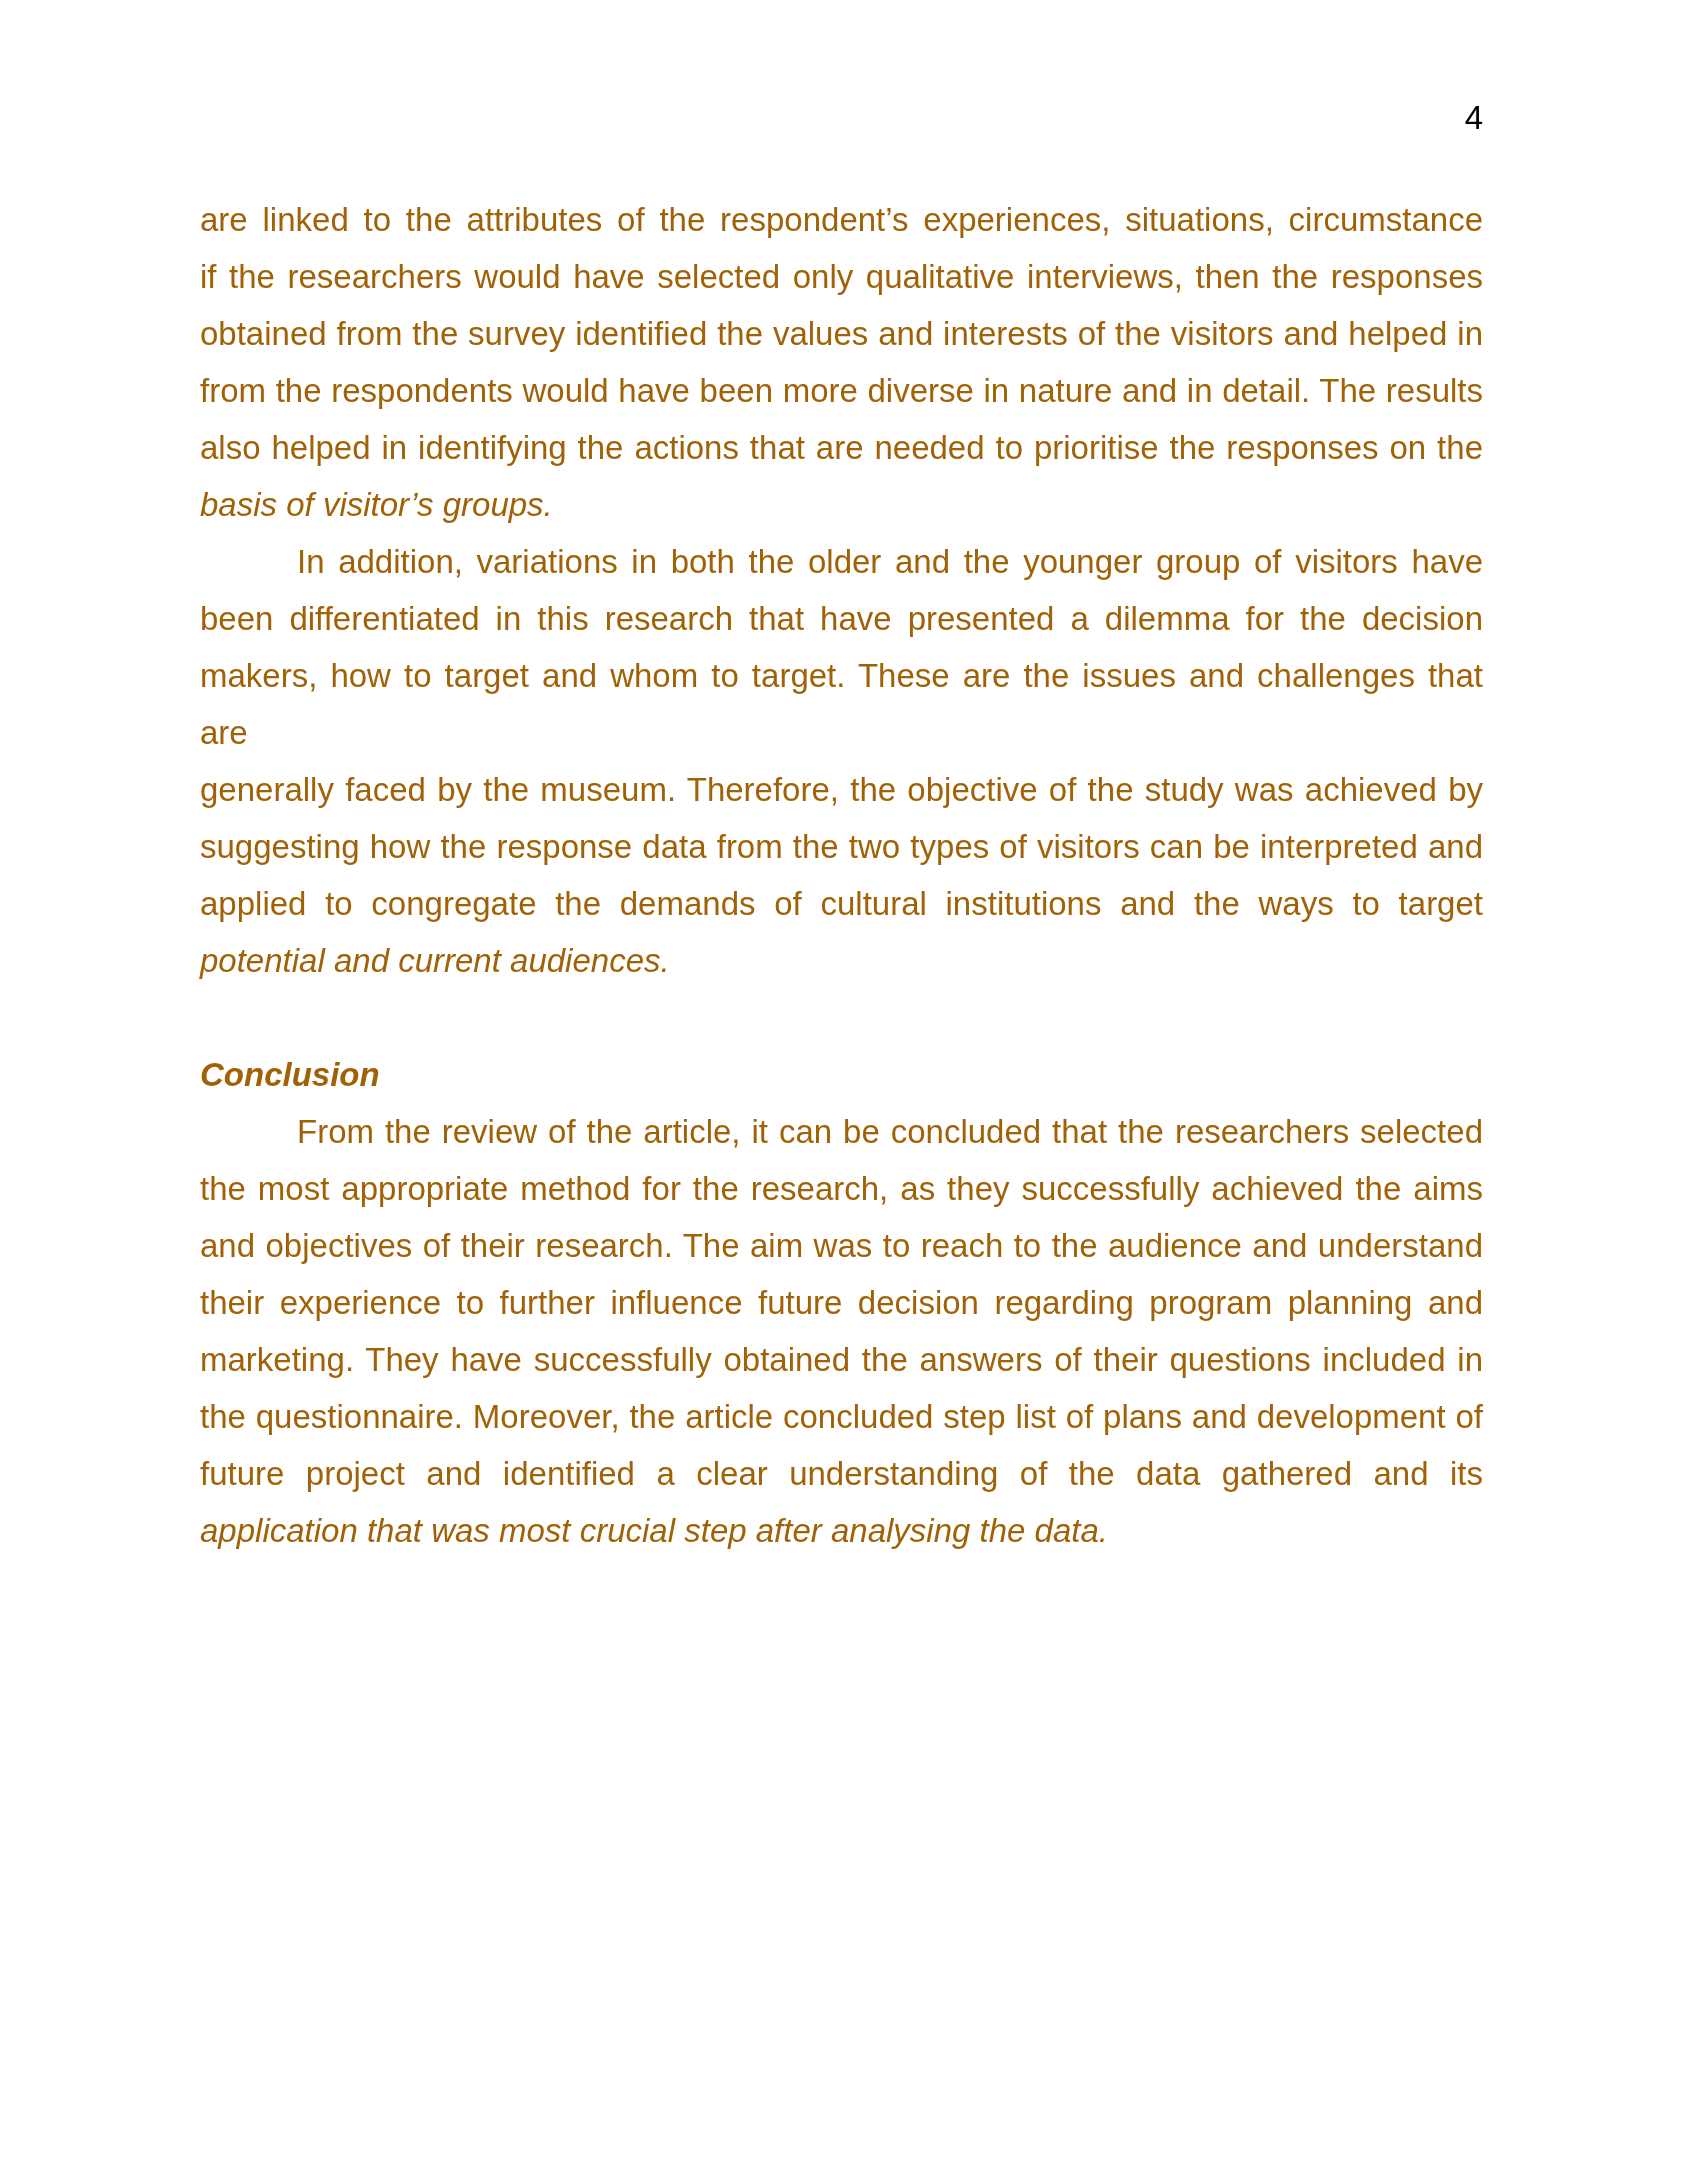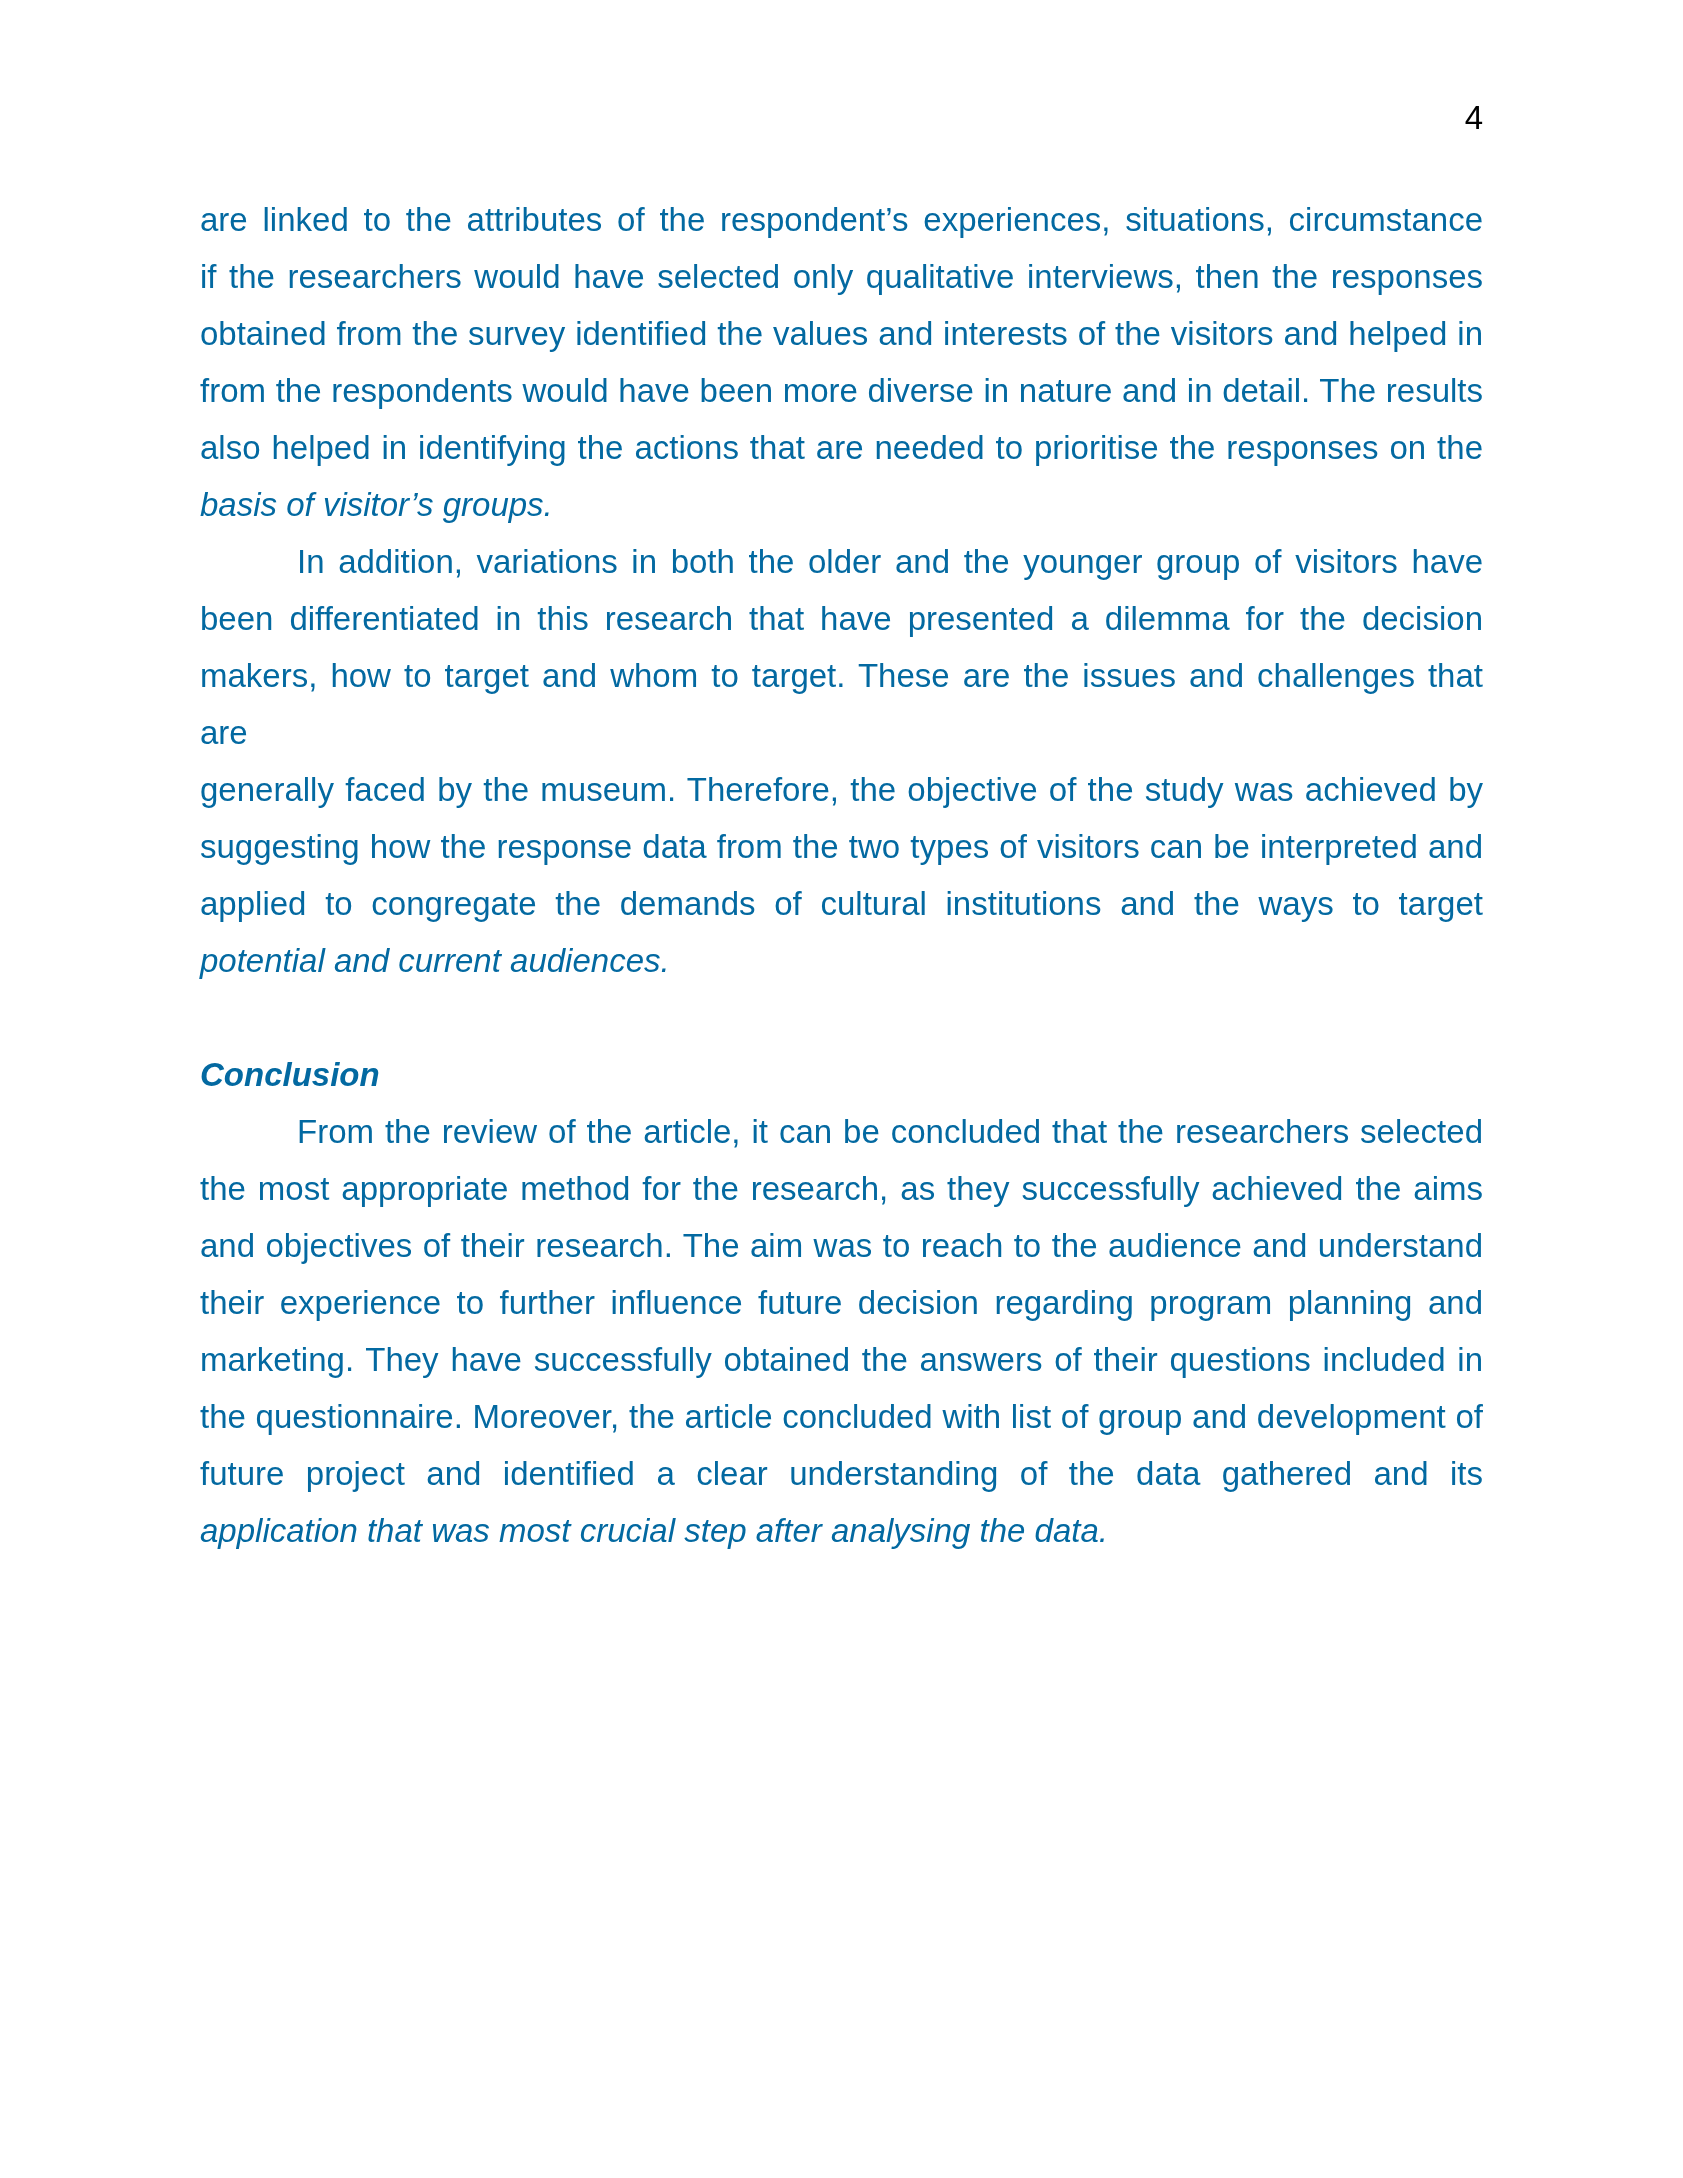--- a/index.html
+++ b/index.html
@@ -24,21 +24,21 @@
     line-height: 38px;
     text-align: right;
   }
   .text-block {
     position: absolute;
     left: 200px;
     top: 191px;
     width: 1283px;
     font-size: 33px;
     line-height: 57px;
-    color: #0369a1;
+    color: #a16207;
   }
   .line {
     text-align: justify;
     text-align-last: justify;
     white-space: normal;
   }
   .line.para-end {
     text-align-last: left;
     font-style: italic;
   }
@@ -81,19 +81,19 @@
 
     <div class="blank-line"></div>
 
     <div class="line heading-line para-end">Conclusion</div>
 
     <div class="line indent">From the review of the article, it can be concluded that the researchers selected</div>
     <div class="line">the most appropriate method for the research, as they successfully achieved the aims</div>
     <div class="line">and objectives of their research. The aim was to reach to the audience and understand</div>
     <div class="line">their experience to further influence future decision regarding program planning and</div>
     <div class="line">marketing. They have successfully obtained the answers of their questions included in</div>
-    <div class="line">the questionnaire. Moreover, the article concluded with list of group and development of</div>
+    <div class="line">the questionnaire. Moreover, the article concluded step list of plans and development of</div>
     <div class="line">future project and identified a clear understanding of the data gathered and its</div>
     <div class="line para-end">application that was most crucial step after analysing the data.</div>
 
   </div>
 </div>
 
 
 </body></html>

